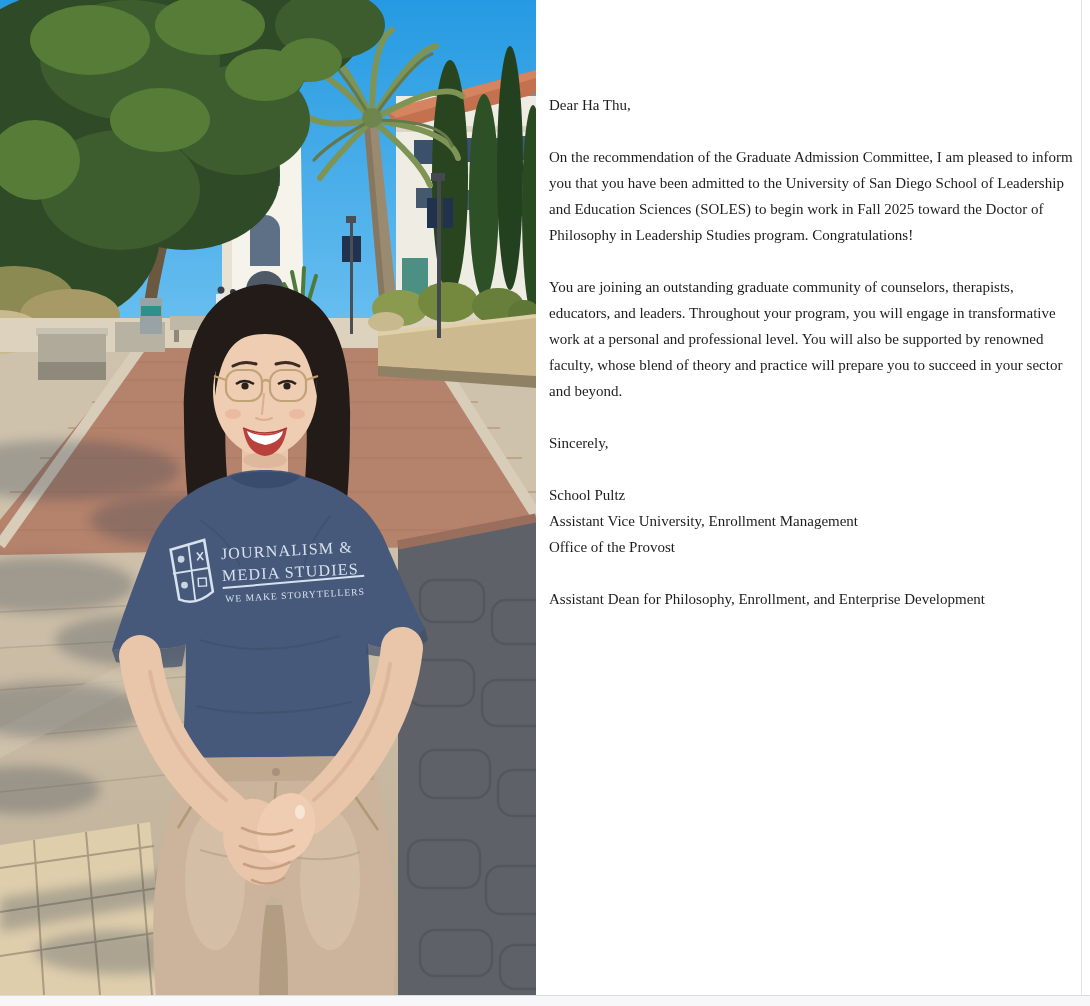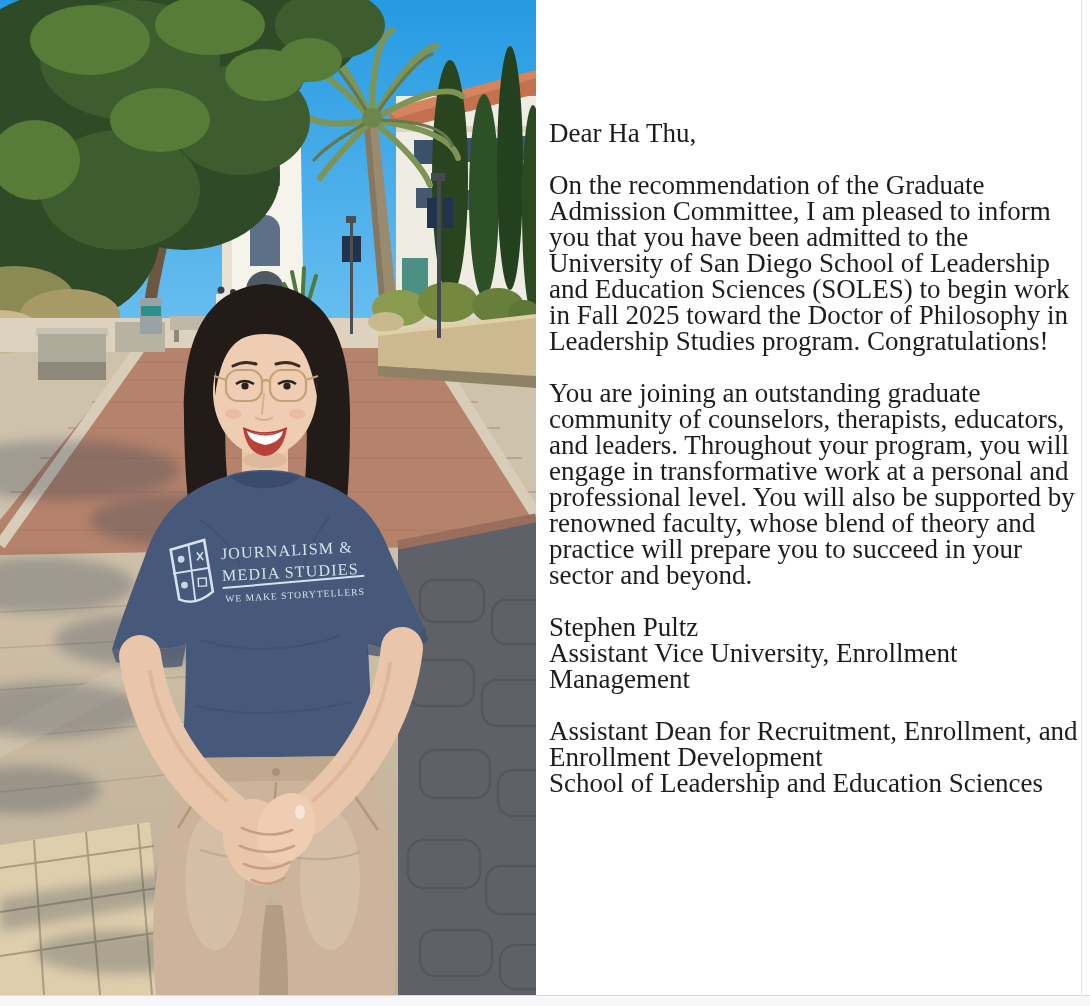--- a/index.html
+++ b/index.html
@@ -10,22 +10,22 @@
     font-family:"Liberation Serif", serif;
   }
   .photo-pane {
     position:absolute; left:0; top:0; width:536px; height:995px; overflow:hidden;
     background:#cfc2ac;
   }
   .photo-pane svg { display:block; width:536px; height:995px; }
   .letter-pane {
     position:absolute; left:536px; top:0; width:554px; height:995px;
     background:#ffffff; color:#1d1d1f;
-    padding:120px 12px 0 13px;
-    font-size:27px; line-height:26px;
+    padding:92px 12px 0 13px;
+    font-size:15px; line-height:26px;
   }
   .letter-pane p { margin:0 0 26px 0; }
   .sig { margin:0 0 26px 0; }
   .sig div { margin:0; }
   .panel-divider {
     position:absolute; left:1081px; top:0; width:1px; height:995px;
     background:#e4e4e8;
   }
   .bottom-strip {
     position:absolute; left:0; top:995px; width:1090px; height:11px;
@@ -378,25 +378,26 @@
           <ellipse cx="300" cy="812" rx="5" ry="7" fill="#f7e6d6"></ellipse>
         </g>
       </g>
     </svg>
   </div>
 
   <div class="letter-pane">
     <p>Dear Ha Thu,</p>
     <p>On the recommendation of the Graduate Admission Committee, I am pleased to inform you that you have been admitted to the University of San Diego School of Leadership and Education Sciences (SOLES) to begin work in Fall 2025 toward the Doctor of Philosophy in Leadership Studies program. Congratulations!</p>
     <p>You are joining an outstanding graduate community of counselors, therapists, educators, and leaders. Throughout your program, you will engage in transformative work at a personal and professional level. You will also be supported by renowned faculty, whose blend of theory and practice will prepare you to succeed in your sector and beyond.</p>
+    <p>Sincerely,</p>
     <div class="sig">
-      <div>Stephen Pultz</div>
+      <div>School Pultz</div>
       <div>Assistant Vice University, Enrollment Management</div>
+      <div>Office of the Provost</div>
     </div>
     <div class="sig">
-      <div>Assistant Dean for Recruitment, Enrollment, and Enrollment Development</div>
-      <div>School of Leadership and Education Sciences</div>
+      <div>Assistant Dean for Philosophy, Enrollment, and Enterprise Development</div>
     </div>
   </div>
 
   <div class="panel-divider"></div>
   <div class="bottom-strip"></div>
 </div>
 
 </body></html>

